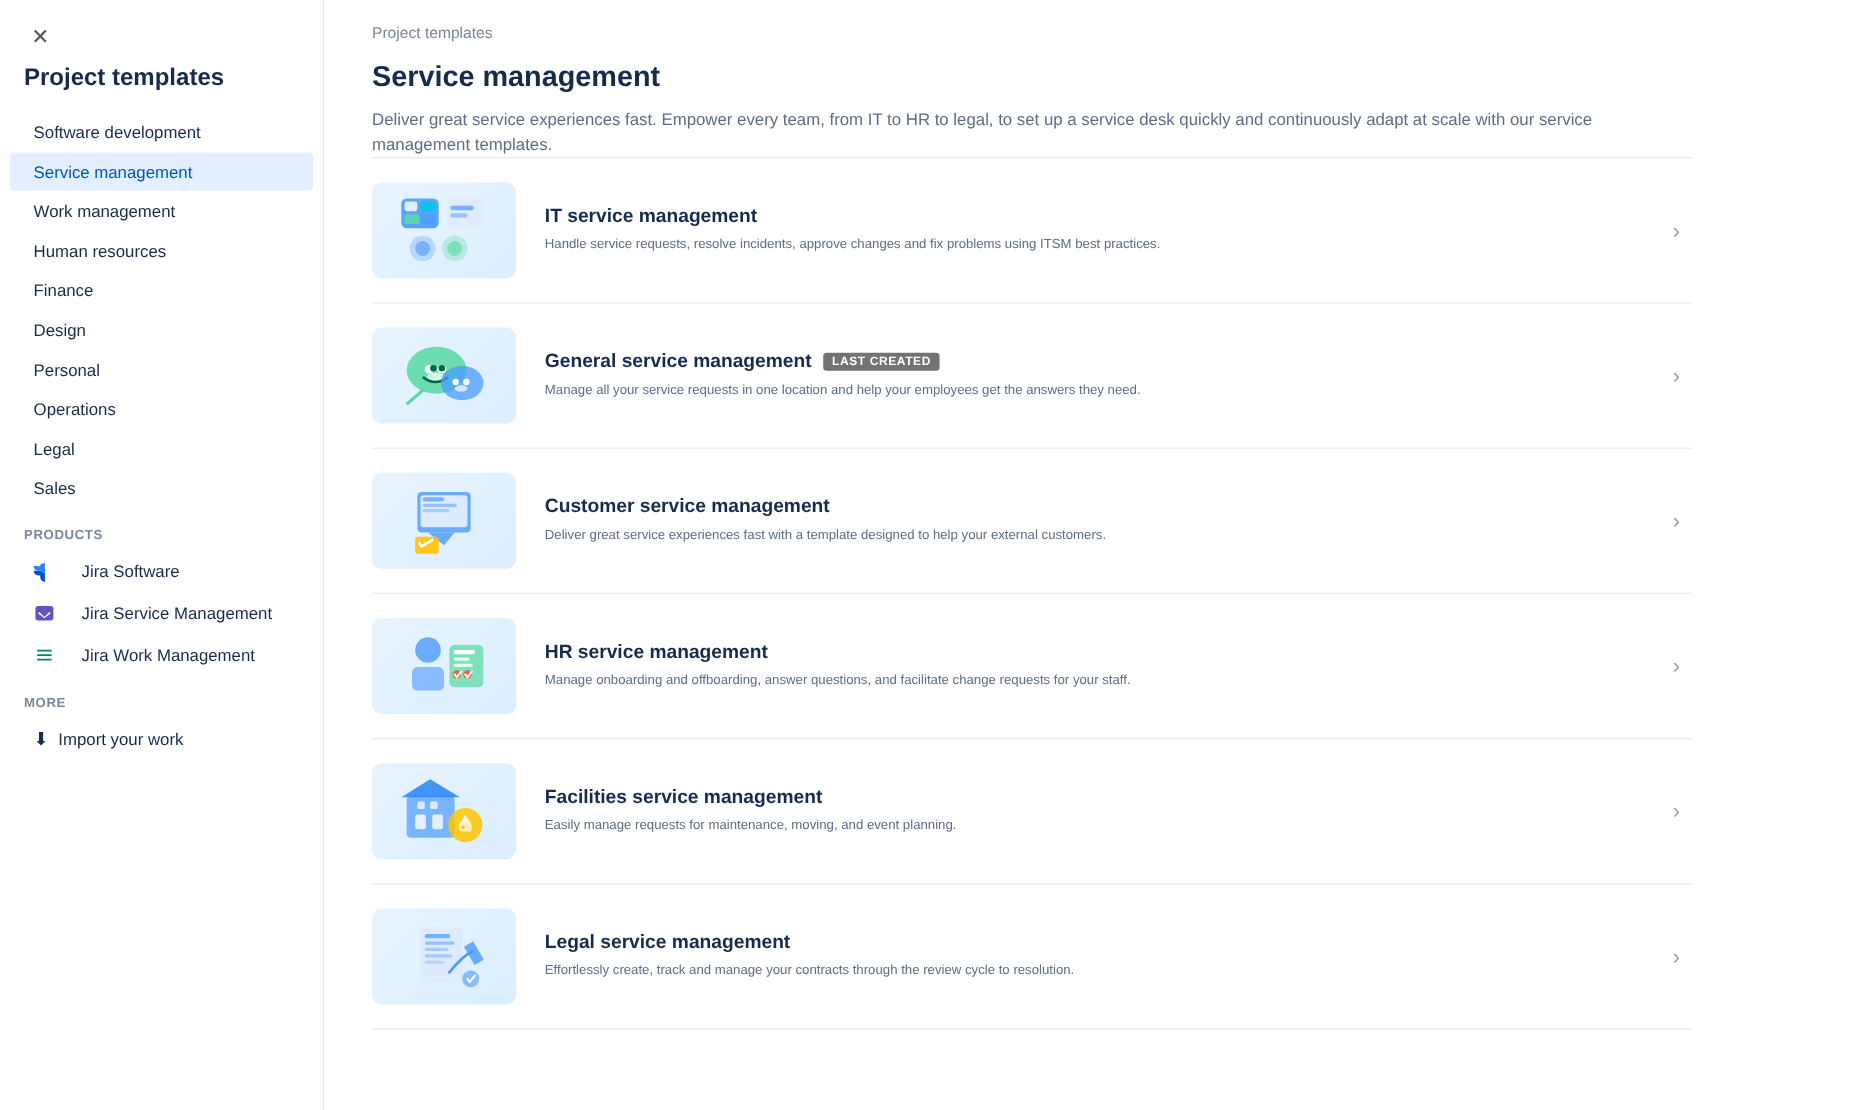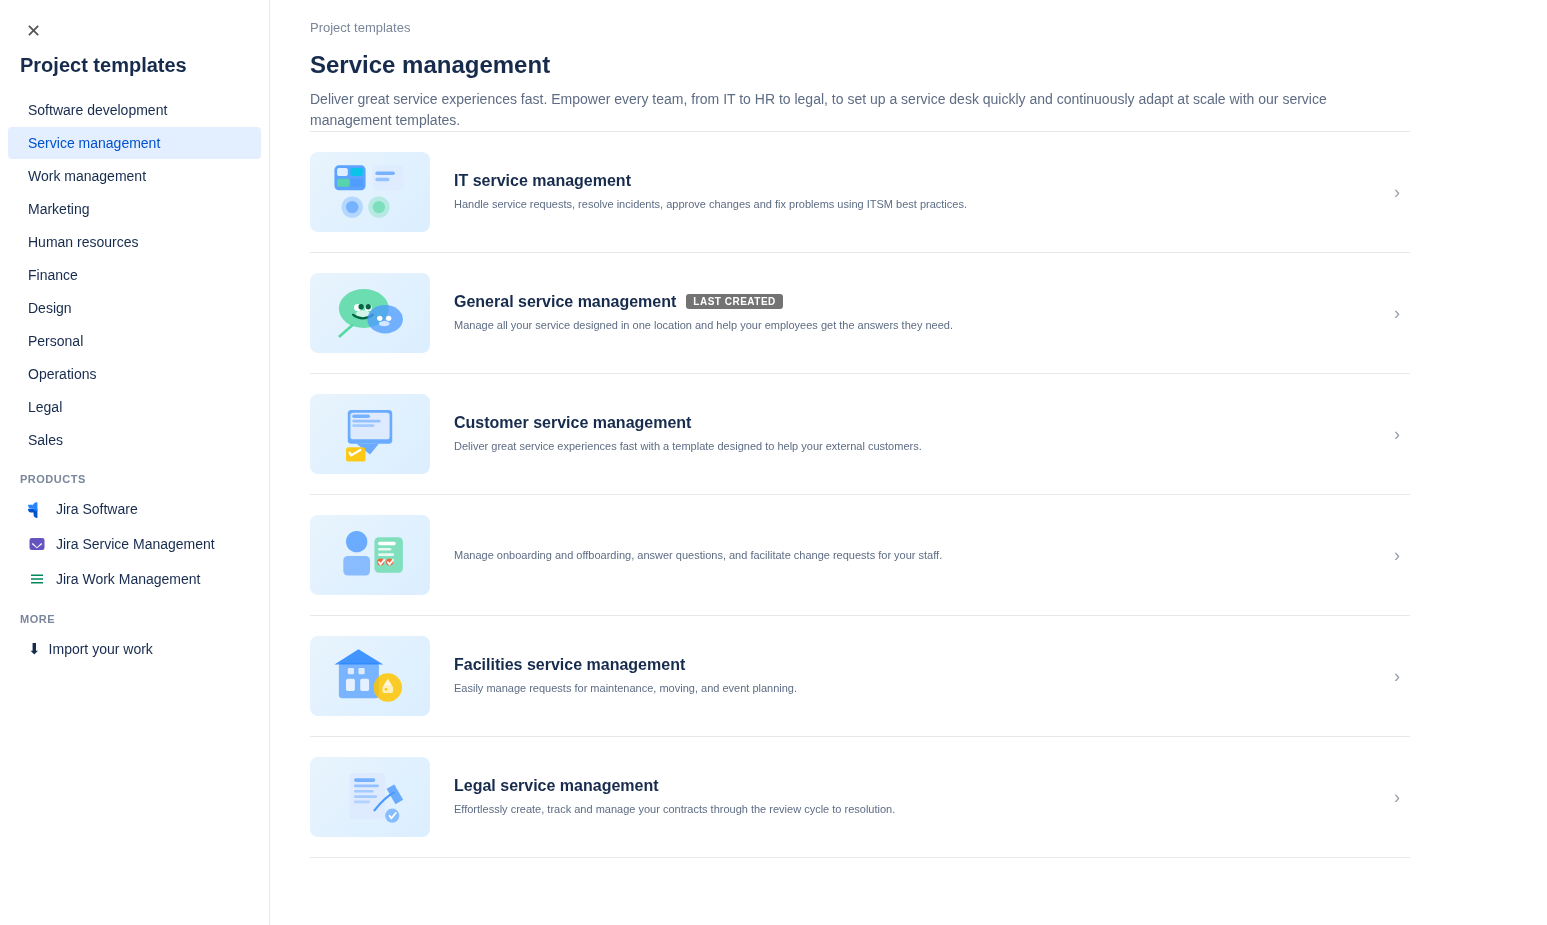--- a/index.html
+++ b/index.html
@@ -57,21 +57,21 @@
       letter-spacing: 0.5px;
       padding: 16px 20px 6px 20px;
     }
     .sidebar-product-item {
       padding: 8px 20px;
       font-size: 14px;
       color: #172b4d;
       cursor: pointer;
       display: flex;
       align-items: center;
-      gap: 10px;
+      gap: 22px;
       margin: 1px 8px;
       border-radius: 4px;
     }
     .product-icon {
       width: 18px;
       height: 18px;
       display: inline-flex;
       align-items: center;
       justify-content: center;
       font-size: 16px;
@@ -189,21 +189,20 @@
   <div class="sidebar-header">
     <button class="close-btn">✕</button>
   </div>
   <div class="sidebar-title">Project templates</div>
 
   <nav>
 
   <div class="sidebar-nav-item">Software development</div>
       <div class="sidebar-nav-item active">Service management</div>
       <div class="sidebar-nav-item">Work management</div>
-      <div class="sidebar-nav-item">Marketing</div>
       <div class="sidebar-nav-item">Human resources</div>
       <div class="sidebar-nav-item">Finance</div>
       <div class="sidebar-nav-item">Design</div>
       <div class="sidebar-nav-item">Personal</div>
       <div class="sidebar-nav-item">Operations</div>
       <div class="sidebar-nav-item">Legal</div>
       <div class="sidebar-nav-item">Sales</div>
     </nav>
 
   <div class="sidebar-section-label">PRODUCTS</div>
@@ -293,21 +292,21 @@
       <circle cx="56" cy="41" r="3" fill="#fff"></circle>
       <circle cx="66" cy="41" r="3" fill="#fff"></circle>
       <ellipse cx="61" cy="47" rx="6" ry="3" fill="#fff" opacity="0.7"></ellipse>
     </svg>
         </div>
         <div class="template-info">
           <div class="template-title-row">
             <span class="template-title">General service management</span>
             <span class="last-created-badge">LAST CREATED</span>
           </div>
-          <div class="template-desc">Manage all your service designed in one location and help your employees get the answers they need.</div>
+          <div class="template-desc">Manage all your service requests in one location and help your employees get the answers they need.</div>
         </div>
         <div class="template-arrow">›</div>
       </div>
       <div class="template-card">
         <div class="template-icon-area">
     <svg viewBox="0 0 90 70" xmlns="http://www.w3.org/2000/svg">
       <rect x="20" y="8" width="50" height="38" rx="4" fill="#4c9aff" opacity="0.8"></rect>
       <rect x="23" y="11" width="44" height="30" rx="3" fill="#deebff"></rect>
       <rect x="25" y="13" width="20" height="4" rx="2" fill="#4c9aff" opacity="0.7"></rect>
       <rect x="25" y="19" width="32" height="3" rx="1.5" fill="#4c9aff" opacity="0.5"></rect>
@@ -334,20 +333,23 @@
       <rect x="54" y="20" width="20" height="4" rx="2" fill="#fff"></rect>
       <rect x="54" y="27" width="15" height="3" rx="1.5" fill="#fff" opacity="0.8"></rect>
       <rect x="54" y="33" width="18" height="3" rx="1.5" fill="#fff" opacity="0.8"></rect>
       <circle cx="57" cy="43" r="4" fill="#ff5630" opacity="0.9"></circle>
       <path d="M55 43 L57 45.5 L61 40.5" stroke="#fff" stroke-width="2" fill="none" stroke-linecap="round"></path>
       <circle cx="67" cy="43" r="4" fill="#ff5630" opacity="0.9"></circle>
       <path d="M65 43 L67 45.5 L71 40.5" stroke="#fff" stroke-width="2" fill="none" stroke-linecap="round"></path>
     </svg>
         </div>
         <div class="template-info">
+          <div class="template-title-row">
+            <span class="template-title">HR service management</span>
+          </div>
           <div class="template-desc">Manage onboarding and offboarding, answer questions, and facilitate change requests for your staff.</div>
         </div>
         <div class="template-arrow">›</div>
       </div>
       <div class="template-card">
         <div class="template-icon-area">
     <svg viewBox="0 0 90 70" xmlns="http://www.w3.org/2000/svg">
       <rect x="10" y="20" width="45" height="40" rx="4" fill="#4c9aff" opacity="0.7"></rect>
       <polygon points="5,22 32,5 60,22" fill="#2684ff" opacity="0.85"></polygon>
       <rect x="18" y="38" width="10" height="14" rx="2" fill="#fff" opacity="0.8"></rect>

